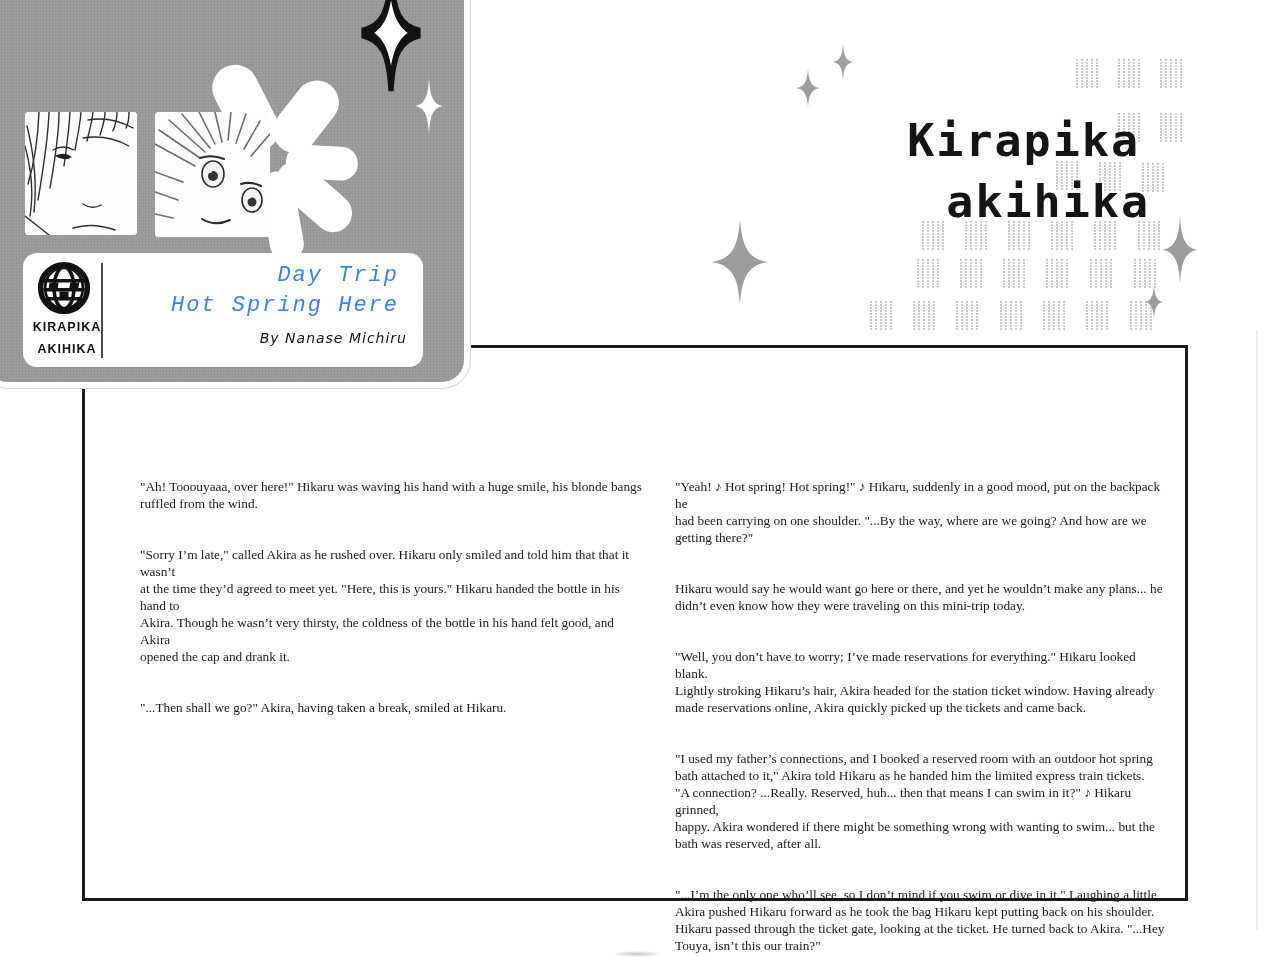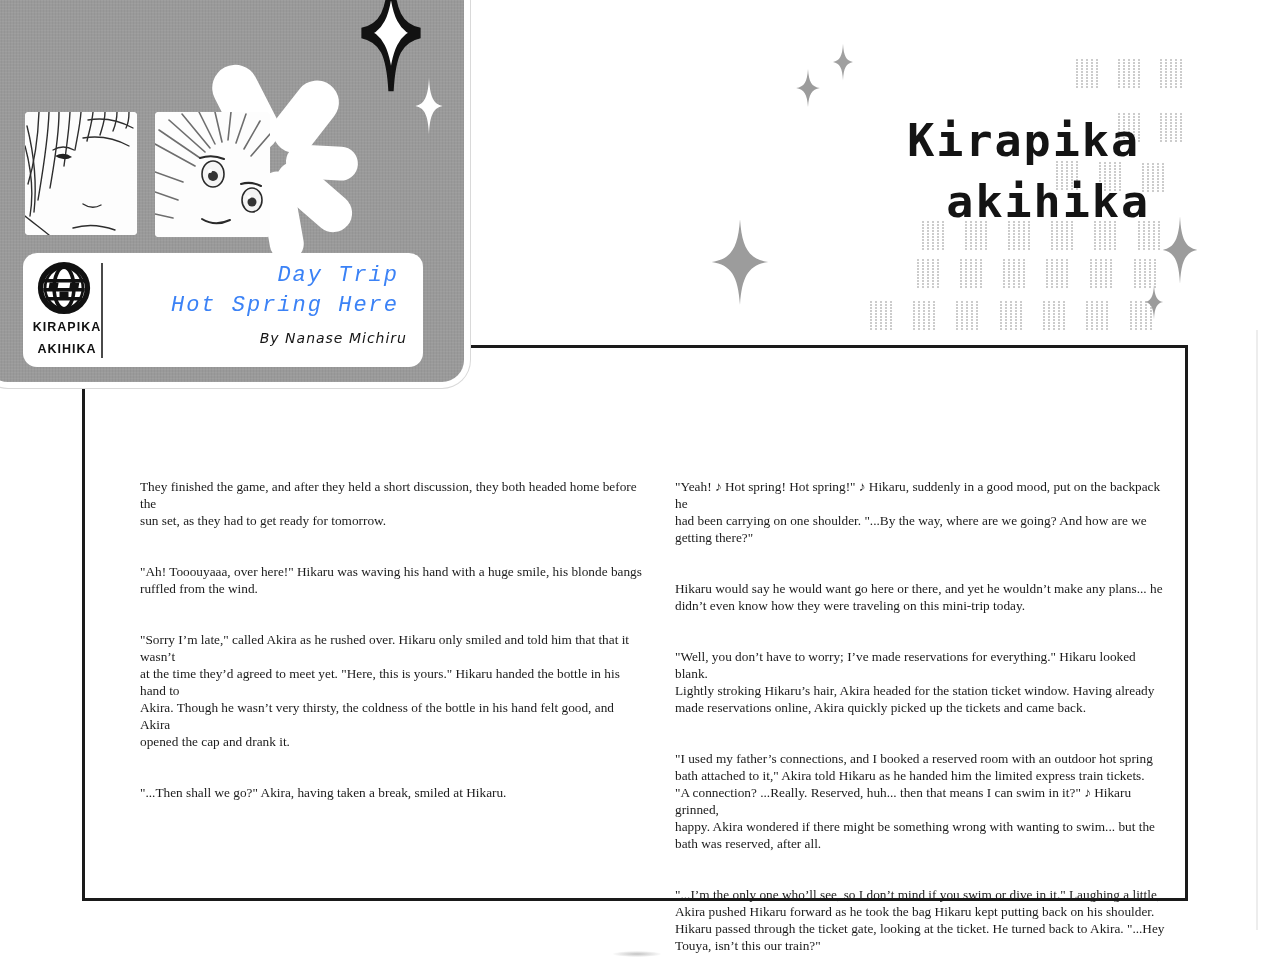--- a/index.html
+++ b/index.html
@@ -105,22 +105,20 @@
     <path id="sparkle4" d="M0,-50 C3.5,-16 16,-3.5 50,0 C16,3.5 3.5,16 0,50 C-3.5,16 -16,3.5 -50,0 C-16,-3.5 -3.5,-16 0,-50 Z"></path>
   </defs>
 </svg>
 
 <div class="scan-line"></div>
 <div class="bottom-smudge"></div>
 
 <div class="frame"></div>
 
 <div class="story-col col-left">
-  <p>They finished the game, and after they held a short discussion, they both headed home before the
-sun set, as they had to get ready for tomorrow.</p>
   <p>"Ah! Tooouyaaa, over here!" Hikaru was waving his hand with a huge smile, his blonde bangs
 ruffled from the wind.</p>
   <p>"Sorry I’m late," called Akira as he rushed over. Hikaru only smiled and told him that that it wasn’t
 at the time they’d agreed to meet yet. "Here, this is yours." Hikaru handed the bottle in his hand to
 Akira. Though he wasn’t very thirsty, the coldness of the bottle in his hand felt good, and Akira
 opened the cap and drank it.</p>
   <p>"...Then shall we go?" Akira, having taken a break, smiled at Hikaru.</p>
 </div>
 
 <div class="story-col col-right">

